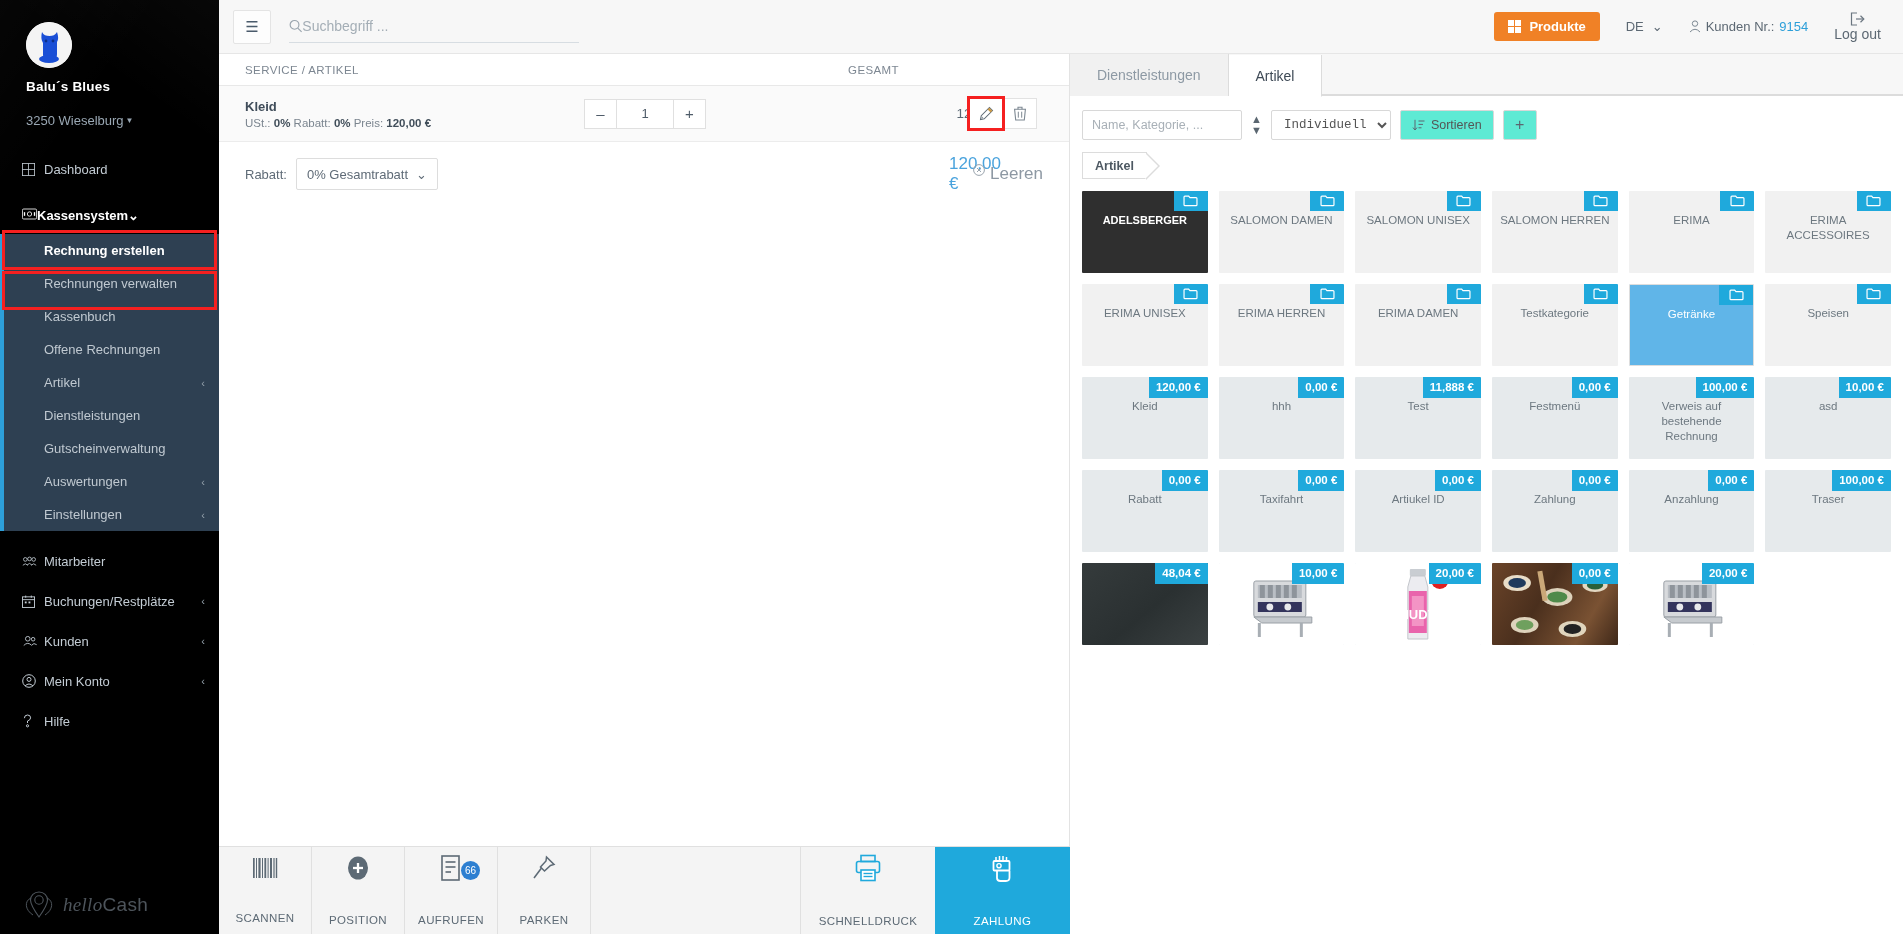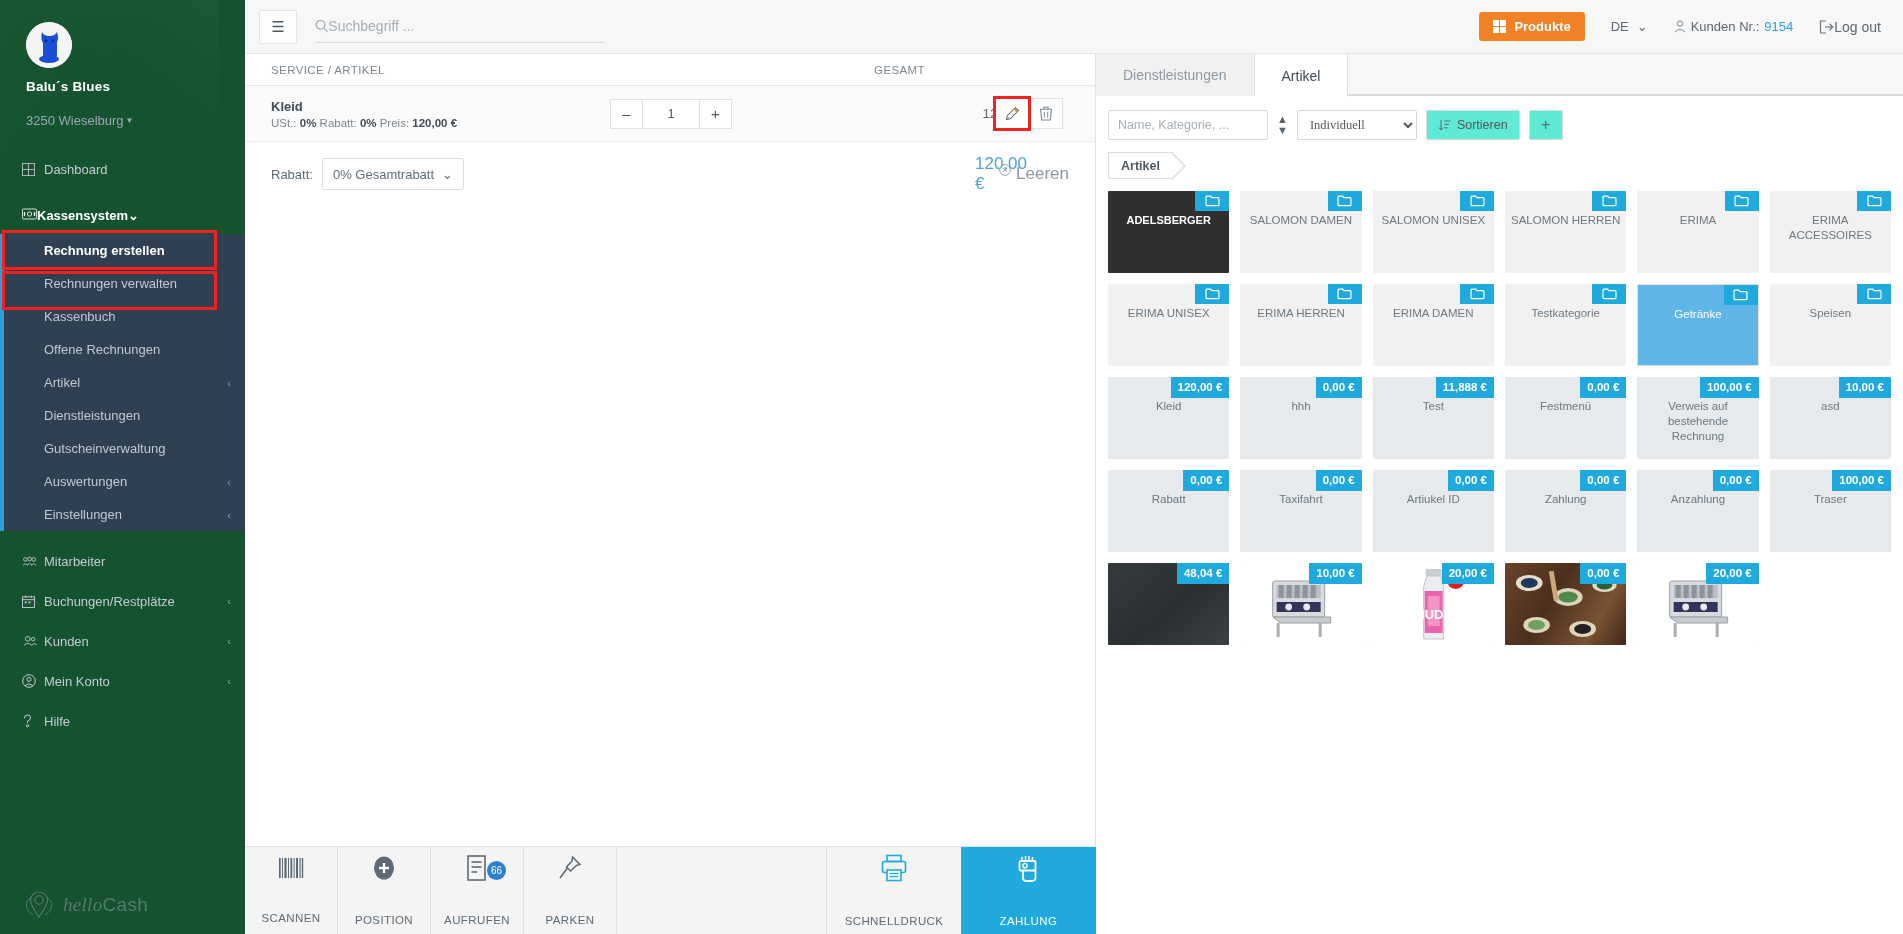--- a/index.html
+++ b/index.html
@@ -6,22 +6,22 @@
   html, body {
     width: 1903px; height: 934px;
     font-family: "Liberation Sans", sans-serif;
     background: #ffffff;
     overflow: hidden;
   }
   body { display: flex; }
 
   
   .sidebar {
-    width: 245px; height: 934px;
-    background: #14532d;
+    width: 219px; height: 934px;
+    background: #000000;
     position: relative;
     flex-shrink: 0;
     color: #b8c3cc;
     overflow: hidden;
   }
   .sidebar::before {
     content: "";
     position: absolute;
     left: 0; top: 0; width: 219px; height: 180px;
     background:
@@ -148,21 +148,21 @@
     cursor: pointer;
   }
   .grid-ico {
     display: inline-grid; grid-template-columns: 6px 6px; grid-template-rows: 6px 6px;
     gap: 1.5px;
   }
   .grid-ico span { background: #fff; display: block; }
   .lang { font-size: 13px; color: #5c6873; display: flex; align-items: center; gap: 8px; cursor: pointer; }
   .kunden { font-size: 13px; color: #5c6873; display: flex; align-items: center; gap: 5px; }
   .kunden b { color: #2d9fd9; font-weight: normal; }
-  .logout { font-size: 14px; color: #5c6873; display: flex; align-items: center; cursor: pointer; }
+  .logout { font-size: 14px; color: #5c6873; display: flex; align-items: center; cursor: pointer; flex-direction: column; }
 
   
   .content { flex: 1; display: flex; min-height: 0; }
 
   .cart-pane {
     width: 851px; flex-shrink: 0;
     border-right: 1px solid #e3e3e3;
     display: flex; flex-direction: column;
     background: #fff;
   }
@@ -254,21 +254,21 @@
     width: 160px; height: 30px;
     border: 1px solid #d8d8d8; border-radius: 2px;
     font-size: 12.5px; color: #555; padding: 0 9px;
     font-family: inherit; outline: 0; background: #fff;
   }
   .inp-name::placeholder { color: #a8b0b7; }
   .sortsel {
     width: 120px; height: 30px;
     border: 1px solid #d8d8d8; border-radius: 2px;
     font-size: 12.5px; color: #555; padding: 0 8px;
-    font-family: Liberation Serif, serif; background: #fff; outline: 0;
+    font-family: Liberation Mono, monospace; background: #fff; outline: 0;
   }
   .tbtn {
     height: 30px; padding: 0 11px;
     border: 1px solid #d8d8d8; border-radius: 2px; background: #5eead4;
     font-size: 12.5px; color: #555;
     display: flex; align-items: center; gap: 6px; cursor: pointer;
     font-family: inherit;
   }
   .tbtn-plus { width: 34px; justify-content: center; font-size: 16px; color: #5b6670; }
   .spin-ico { color: #5a6670; font-size: 11px; line-height: 1; }

